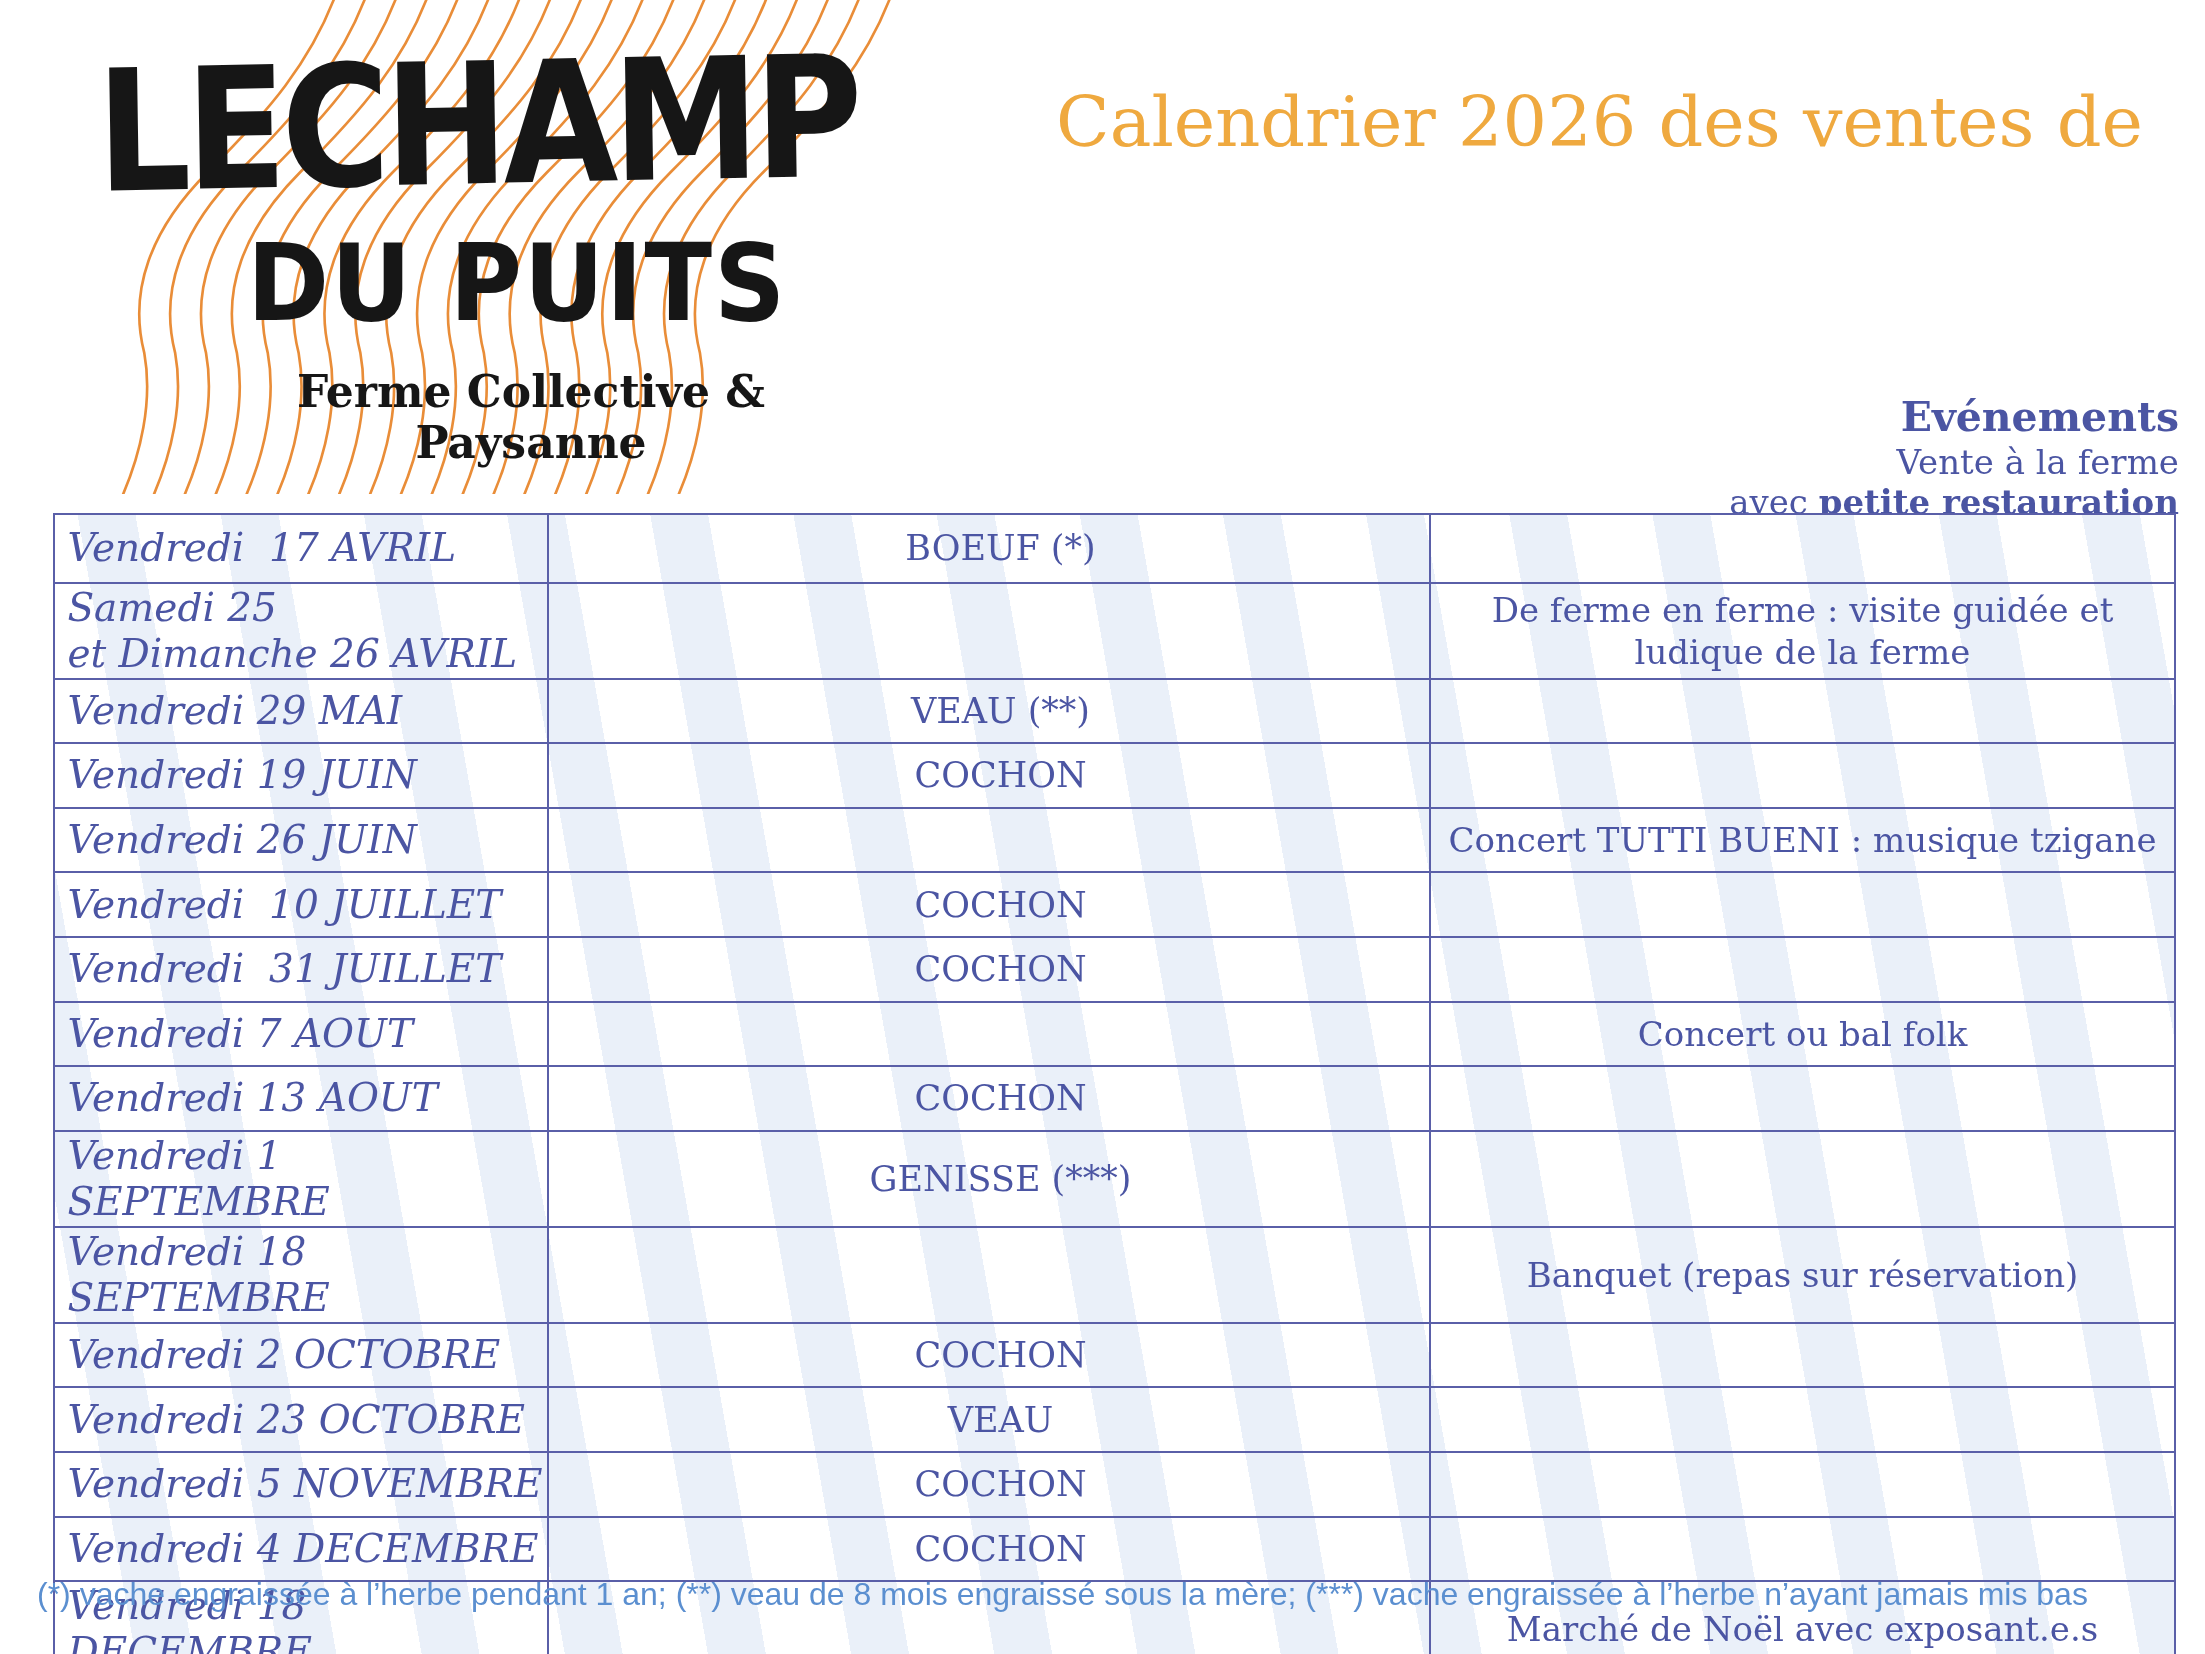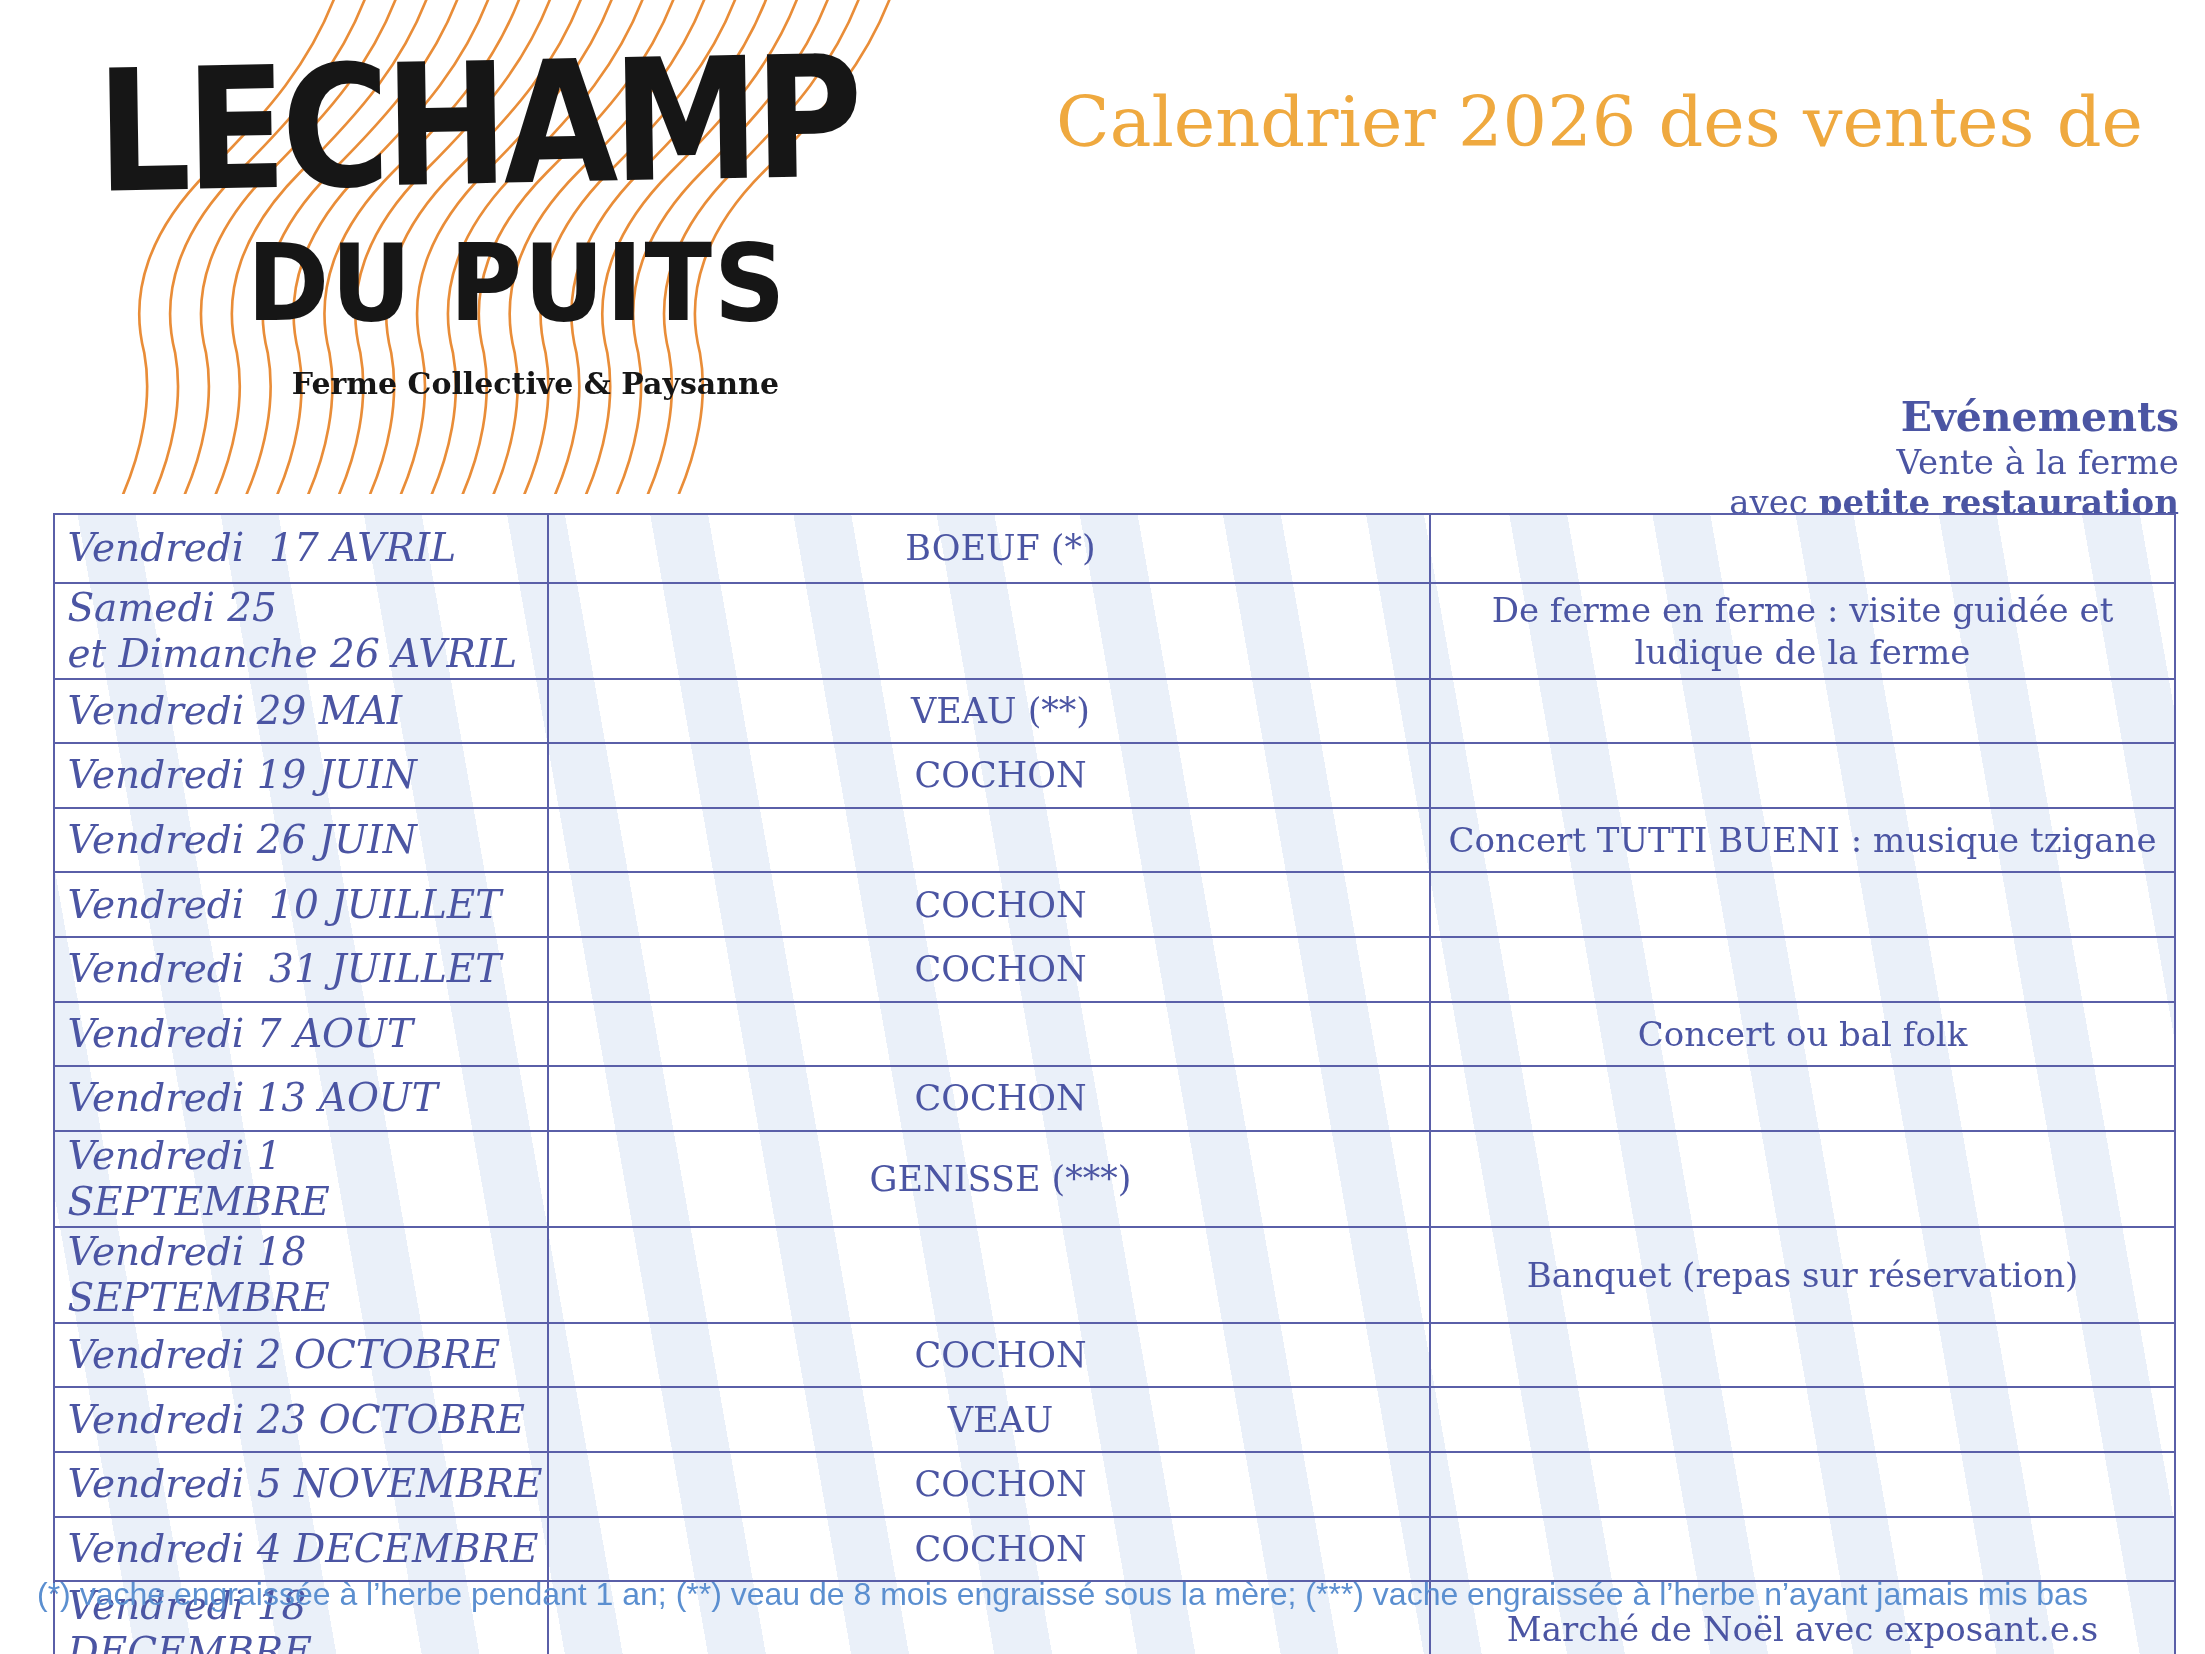--- a/index.html
+++ b/index.html
@@ -24,24 +24,24 @@
   }
   .logo-line2 {
     position:absolute; left:190px; top:228px; width:556px;
     text-align:center; z-index:2;
     font-family:"DejaVu Sans", sans-serif; font-weight:900;
     font-size:99px; line-height:110px; letter-spacing:1.8px;
     color: var(--logo-black, #161616);
     transform: scaleY(1.08);
   }
   .logo-tagline {
-    position:absolute; left:174px; top:366px; width:556px;
-    text-align:right; z-index:2;
+    position:absolute; left:204px; top:366px; width:556px;
+    text-align:center; z-index:2;
     font-family:"DejaVu Serif", serif; font-weight:bold;
-    font-size:30px; color: var(--logo-black, #161616);
+    font-size:44px; color: var(--logo-black, #161616);
   }
 
   
   .main-title {
     position:absolute; left:982px; top:73px; width:1235px;
     text-align:center;
     font-family:"DejaVu Serif", serif;
     font-size:70px; line-height:99px;
     color: var(--accent-orange, #EFA93F);
   }

